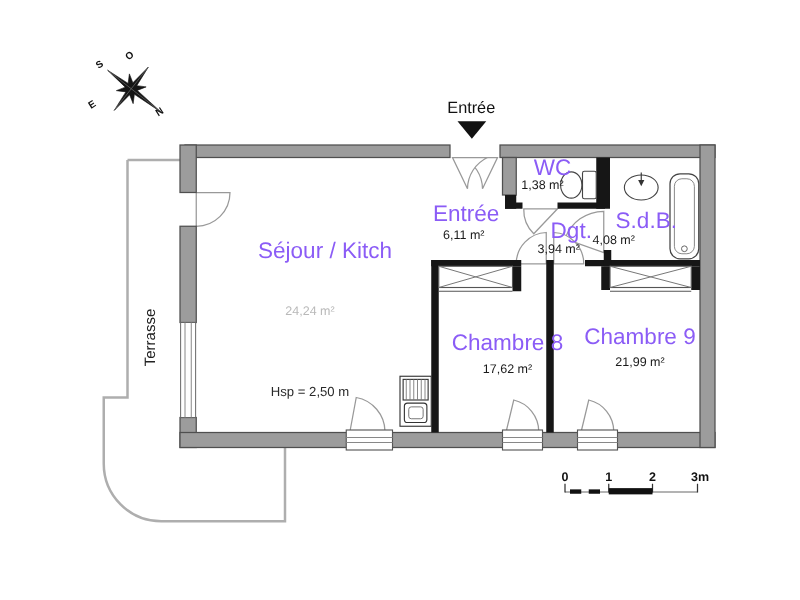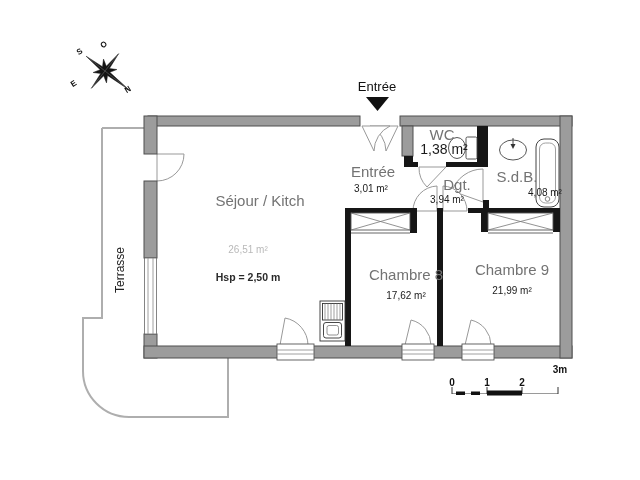--- a/index.html
+++ b/index.html
@@ -2,24 +2,24 @@
 <html><head>
 <meta charset="utf-8">
 <style>
   html,body{margin:0;padding:0;background:#fff;}
   #stage{
     position:relative;width:640px;height:480px;background:#ffffff;overflow:hidden;
     font-family:"Liberation Sans",sans-serif;color:#1a1a1a;
   }
   #plan-svg{position:absolute;left:0;top:0;}
   .lbl{position:absolute;transform:translate(-50%,-50%);white-space:nowrap;line-height:1;}
-  .room-name{font-size:15px;color:#737373;}
+  .room-name{font-size:18px;color:#8b5cf6;}
   .room-area{font-size:10px;color:#1a1a1a;}
   .muted{color:#b9b9b9;}
-  .hsp{font-size:10.5px;font-weight:700;color:#2a2a2a;}
+  .hsp{font-size:10.5px;font-weight:400;color:#2a2a2a;margin-top:37px;}
   .entrance-lbl{font-size:13px;color:#111;}
   .terrasse-lbl{font-size:12px;color:#222;transform:translate(-50%,-50%) rotate(-90deg);}
   .scale-num{font-size:10px;font-weight:700;color:#111;}
   .compass-letter{font-size:8px;font-weight:700;color:#111;transform:translate(-50%,-50%) rotate(-33deg);}
 </style>
 </head>
 <body>
 
 <div id="stage">
 
@@ -168,46 +168,46 @@
       <line x1="558" y1="387" x2="558" y2="394" stroke="#333" stroke-width="1"></line>
       <rect x="487" y="390.5" width="35" height="5" fill="#111"></rect>
       <rect x="456" y="391.5" width="9" height="3.5" fill="#111"></rect>
       <rect x="471" y="391.5" width="9" height="3.5" fill="#111"></rect>
     </g>
   </svg>
 
   <div class="lbl entrance-lbl" style="left:377px;top:86px">Entrée</div>
 
   <div class="lbl room-name" style="left:260px;top:200px">Séjour / Kitch</div>
-  <div class="lbl room-area muted" style="left:248px;top:250px">26,51 m²</div>
+  <div class="lbl room-area muted" style="left:248px;top:250px">24,24 m²</div>
   <div class="lbl hsp" style="left:248px;top:277px">Hsp = 2,50 m</div>
 
   <div class="lbl room-name" style="left:373px;top:171px">Entrée</div>
-  <div class="lbl room-area" style="left:371px;top:189px">3,01 m²</div>
+  <div class="lbl room-area" style="left:371px;top:189px">6,11 m²</div>
 
   <div class="lbl room-name" style="left:442px;top:134px">WC</div>
-  <div class="lbl room-area" style="left:444px;top:149px;font-size:14px">1,38 m²</div>
+  <div class="lbl room-area" style="left:434px;top:149px;font-size:10px">1,38 m²</div>
 
   <div class="lbl room-name" style="left:457px;top:184px">Dgt.</div>
   <div class="lbl room-area" style="left:447px;top:200px">3,94 m²</div>
 
   <div class="lbl room-name" style="left:517px;top:176px">S.d.B.</div>
-  <div class="lbl room-area" style="left:545px;top:193px">4,08 m²</div>
+  <div class="lbl room-area" style="left:491px;top:193px">4,08 m²</div>
 
   <div class="lbl room-name" style="left:406px;top:274px">Chambre 8</div>
   <div class="lbl room-area" style="left:406px;top:296px">17,62 m²</div>
 
   <div class="lbl room-name" style="left:512px;top:269px">Chambre 9</div>
   <div class="lbl room-area" style="left:512px;top:291px">21,99 m²</div>
 
   <div class="lbl terrasse-lbl" style="left:120px;top:270px">Terrasse</div>
 
   <div class="lbl compass-letter" style="left:80px;top:52px">S</div>
   <div class="lbl compass-letter" style="left:104px;top:45px">O</div>
   <div class="lbl compass-letter" style="left:74px;top:84px">E</div>
   <div class="lbl compass-letter" style="left:128px;top:90px">N</div>
 
   <div class="lbl scale-num" style="left:452px;top:383px">0</div>
   <div class="lbl scale-num" style="left:487px;top:383px">1</div>
   <div class="lbl scale-num" style="left:522px;top:383px">2</div>
-  <div class="lbl scale-num" style="left:560px;top:370px">3m</div>
+  <div class="lbl scale-num" style="left:560px;top:383px">3m</div>
 
 </div>
 
 </body></html>

